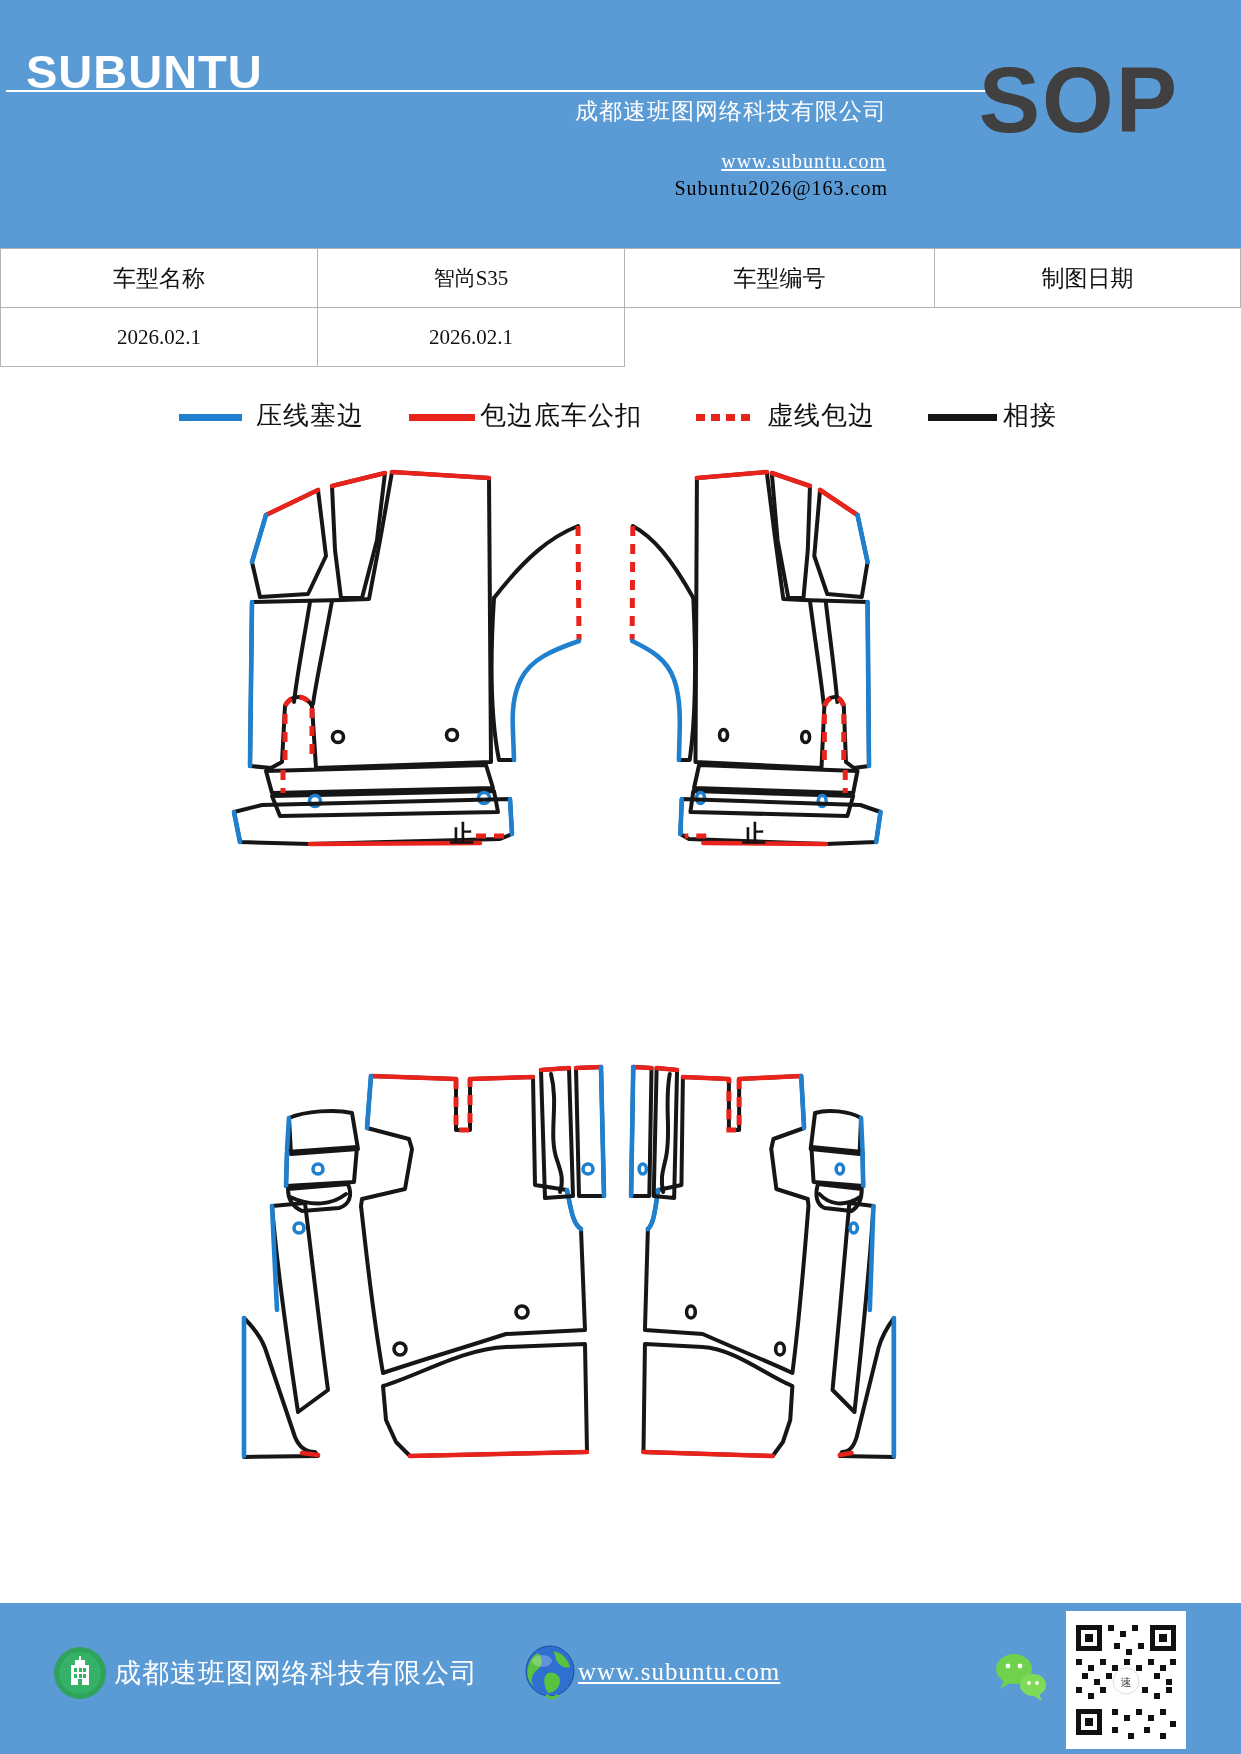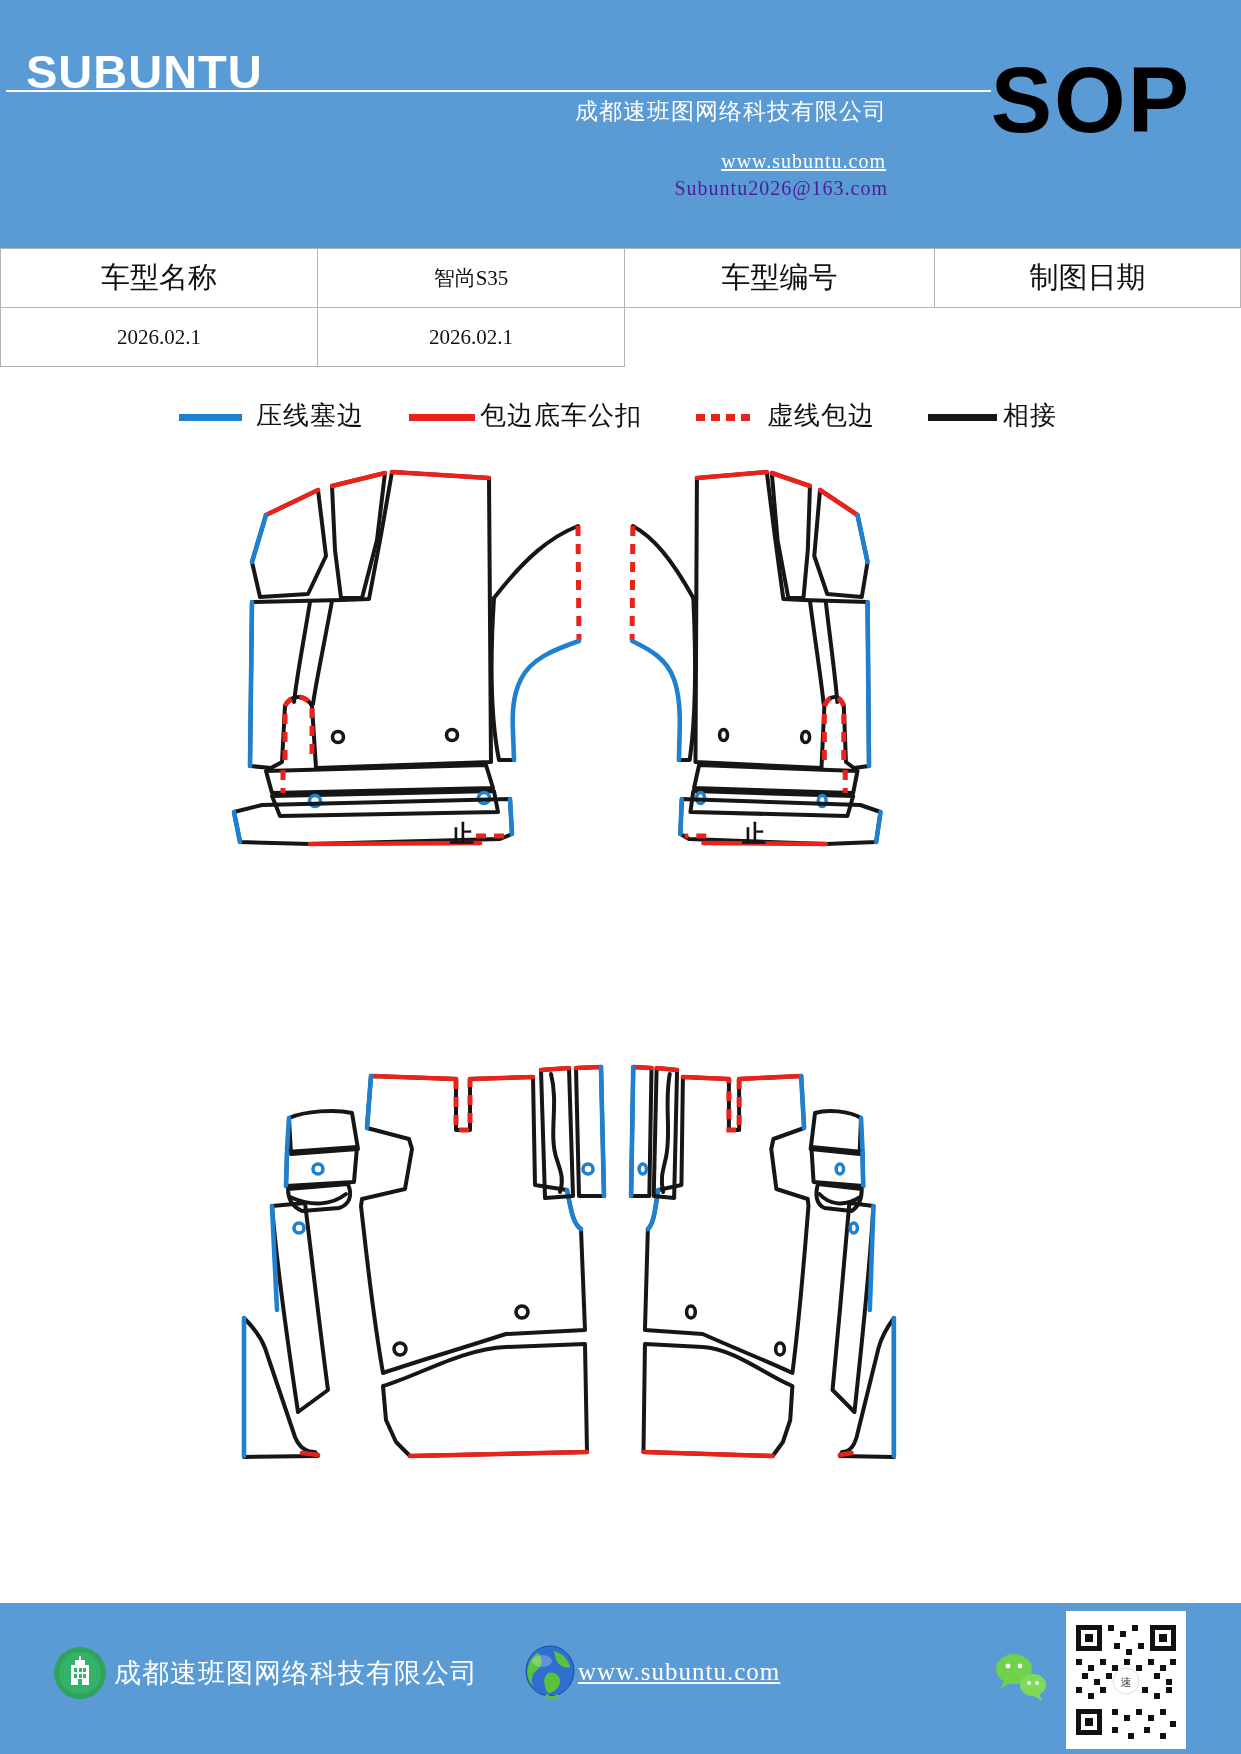--- a/index.html
+++ b/index.html
@@ -6,29 +6,29 @@
   .page{position:relative;width:1241px;height:1754px;margin:0 auto;background:#ffffff;
         font-family:"Liberation Serif",serif;overflow:hidden;}
   
   .header{position:absolute;left:0;top:0;width:1241px;height:248px;background:var(--header-blue);}
   .brand{position:absolute;left:26px;top:12px;color:#fff;font-family:"Liberation Sans",sans-serif;
          font-weight:bold;font-size:47px;letter-spacing:1px;margin-top:32px;}
   .header-rule{position:absolute;left:6px;top:90px;width:985px;height:2px;background:#fff;}
   .doc-title{position:absolute;left:30px;top:128px;color:#fff;font-weight:bold;font-size:37px;letter-spacing:2px;}
   .h-company{position:absolute;right:354px;top:96px;color:#fff;font-size:23px;letter-spacing:1px;}
   .h-site{position:absolute;right:355px;top:150px;color:#fff;font-size:20px;text-decoration:underline;letter-spacing:1px;}
-  .h-mail{position:absolute;right:353px;top:177px;color:#4c1d95;font-size:20px;letter-spacing:1px;}
-  .sop{position:absolute;right:50px;top:48px;color:#000000;font-family:"Liberation Sans",sans-serif;
+  .h-mail{position:absolute;right:353px;top:177px;color:#000000;font-size:20px;letter-spacing:1px;}
+  .sop{position:absolute;right:62px;top:48px;color:#404040;font-family:"Liberation Sans",sans-serif;
        font-weight:bold;font-size:92px;letter-spacing:2px;}
   
   .info-table{position:absolute;left:0;top:248px;width:1241px;height:119px;display:grid;
               grid-template-columns:318px 307px 310px 306px;grid-template-rows:59px 59px;
               border-top:1px solid var(--table-border);background:#fff;}
   .cell{border-bottom:1px solid var(--table-border);border-right:1px solid var(--table-border);
-        display:flex;align-items:center;justify-content:center;font-size:29px;color:#111;}
+        display:flex;align-items:center;justify-content:center;font-size:23px;color:#111;}
   .cell:first-child,.cell:nth-child(5){border-left:1px solid var(--table-border);}
   .cell.value{font-family:Liberation Serif, serif;font-size:21px;}
   
   .legend{position:absolute;left:0;top:398px;width:1241px;height:42px;margin-left:36px;}
   .swatch{position:absolute;top:16px;height:7px;}
   .legend-label{position:absolute;top:0;font-size:26px;color:#111;letter-spacing:1px;}
   
   .diag{position:absolute;left:0;top:0;width:1241px;height:1754px;}
   .diag path,.diag circle{vector-effect:non-scaling-stroke;}
   .k{fill:none;stroke:var(--line-black);stroke-width:4px;stroke-linecap:round;stroke-linejoin:round;}

